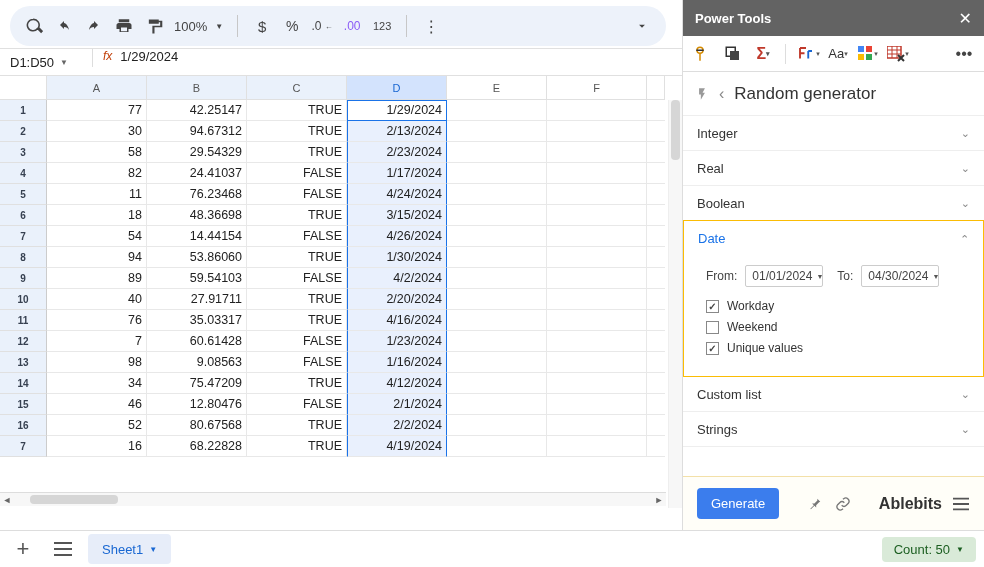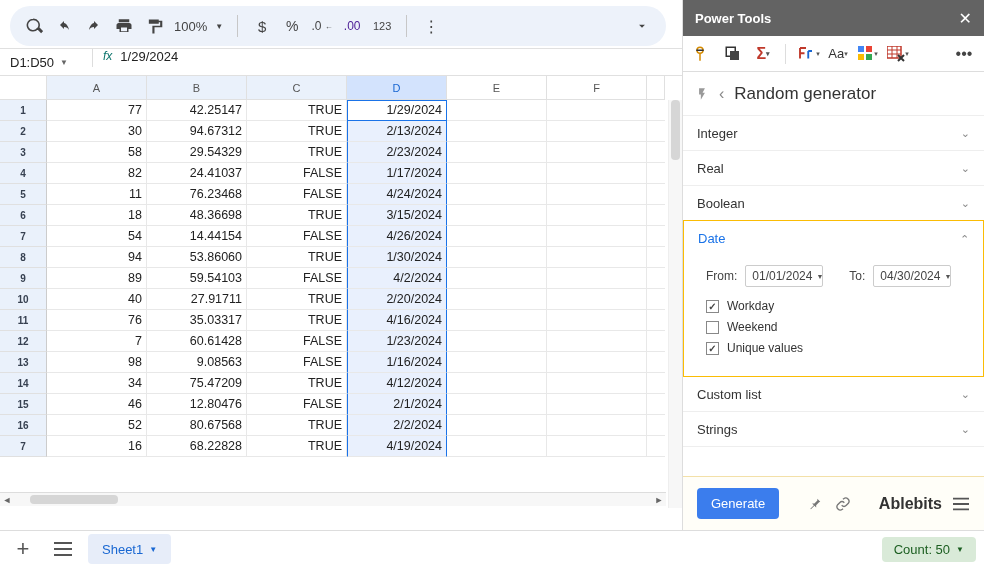--- a/index.html
+++ b/index.html
@@ -7,21 +7,21 @@
 .toolbar{height:48px;padding:6px 10px;display:flex;gap:4px;background:#fff}
 .toolbar-inner{background:#edf2fa;border-radius:24px;height:40px;display:flex;align-items:center;padding:0 14px;gap:10px;width:656px}
 .tb-icon{width:20px;height:20px;display:flex;align-items:center;justify-content:center;color:#444;cursor:pointer;fill:#444}
 .tb-sep{width:1px;height:22px;background:#c7c7c7;margin:0 4px}
 .zoom{display:flex;align-items:center;gap:4px;font-size:13px;color:#444}
 .tb-expand{margin-left:auto}
 .namebox-row{height:28px;display:flex;border-top:1px solid #e0e0e0;border-bottom:1px solid #e0e0e0;padding:0 10px;width:682px}
 .namebox{width:72px;font-size:13px;color:#222;display:flex;align-items:center;gap:6px}
 .namebox .dd{font-size:8px;color:#666}
 .fx-sep{width:1px;height:18px;background:#ddd;margin:0 10px}
-.fx{font-style:italic;color:#0f766e;font-size:12px;margin-right:8px}
+.fx{font-style:italic;color:#c2410c;font-size:12px;margin-right:8px}
 .fx-val{font-size:13px;color:#222}
 .sheet-area{position:absolute;left:0;top:76px;width:682px;height:454px;overflow:hidden}
 .grid{display:grid;grid-template-columns:47px repeat(6,100px) 18px;font-size:13px}
 .hdr{background:#fff;border-right:1px solid #e0e0e0;border-bottom:1px solid #e0e0e0;height:24px;display:flex;align-items:center;justify-content:center;color:#555;font-size:11px}
 .hdr.corner{background:#fff}
 .hdr.col{background:#fff}
 .hdr.col.sel{background:#d3e3fd;color:#1967d2}
 .hdr.col.sel-range{background:#eaf1fb}
 .rowhdr{background:#eaf1fb;border-right:1px solid #ccc;border-bottom:1px solid #e0e0e0;height:21px;display:flex;align-items:center;justify-content:center;color:#374151;font-size:10px;font-weight:bold}
 .cell{border-right:1px solid #e8e8e8;border-bottom:1px solid #e8e8e8;height:21px;display:flex;align-items:center;padding:0 4px;font-size:12.5px}
@@ -99,21 +99,21 @@
         </svg>
       </span>
     <span class="zoom">
         <span>100%</span>
         <span style="font-size:8px;margin-left:4px">▼</span>
       </span>
     <span class="tb-sep"></span>
     <span class="tb-icon" style="font-size:15px;color:#444">$</span>
     <span class="tb-icon" style="font-size:14px;color:#444">%</span>
     <span class="tb-icon" style="font-size:12px;color:#444">.0&nbsp;<sub style="font-size:8px">←</sub></span>
-    <span class="tb-icon" style="font-size:12px;color:#4c1d95">.00</span>
+    <span class="tb-icon" style="font-size:12px;color:#8b5cf6">.00</span>
     <span class="tb-icon" style="font-size:11px;color:#444">
         <span>123</span>
       </span>
     <span class="tb-sep"></span>
     <span class="tb-icon" style="font-size:16px;color:#444">⋮</span>
     <span class="tb-icon tb-expand">
         <svg width="14" height="14" viewBox="0 0 24 24">
           <path fill="#444" d="M7 10l5 5 5-5z"></path>
         </svg>
       </span>
@@ -387,21 +387,21 @@
         <span>Date</span>
         <span class="chev" style="transform:rotate(180deg);display:inline-block">⌄</span>
       </div>
     <div class="acc-body">
       <div class="date-row">
         <span>From:</span>
         <span class="date-input">
             <span>01/01/2024</span>
             <span class="dd">▼</span>
           </span>
-        <span style="margin-left:18px">To:</span>
+        <span style="margin-left:6px">To:</span>
         <span class="date-input">
             <span>04/30/2024</span>
             <span class="dd">▼</span>
           </span>
       </div>
       <div class="chk-row">
           <span class="chk checked"></span>
           <span>Workday</span>
         </div>
       <div class="chk-row">

